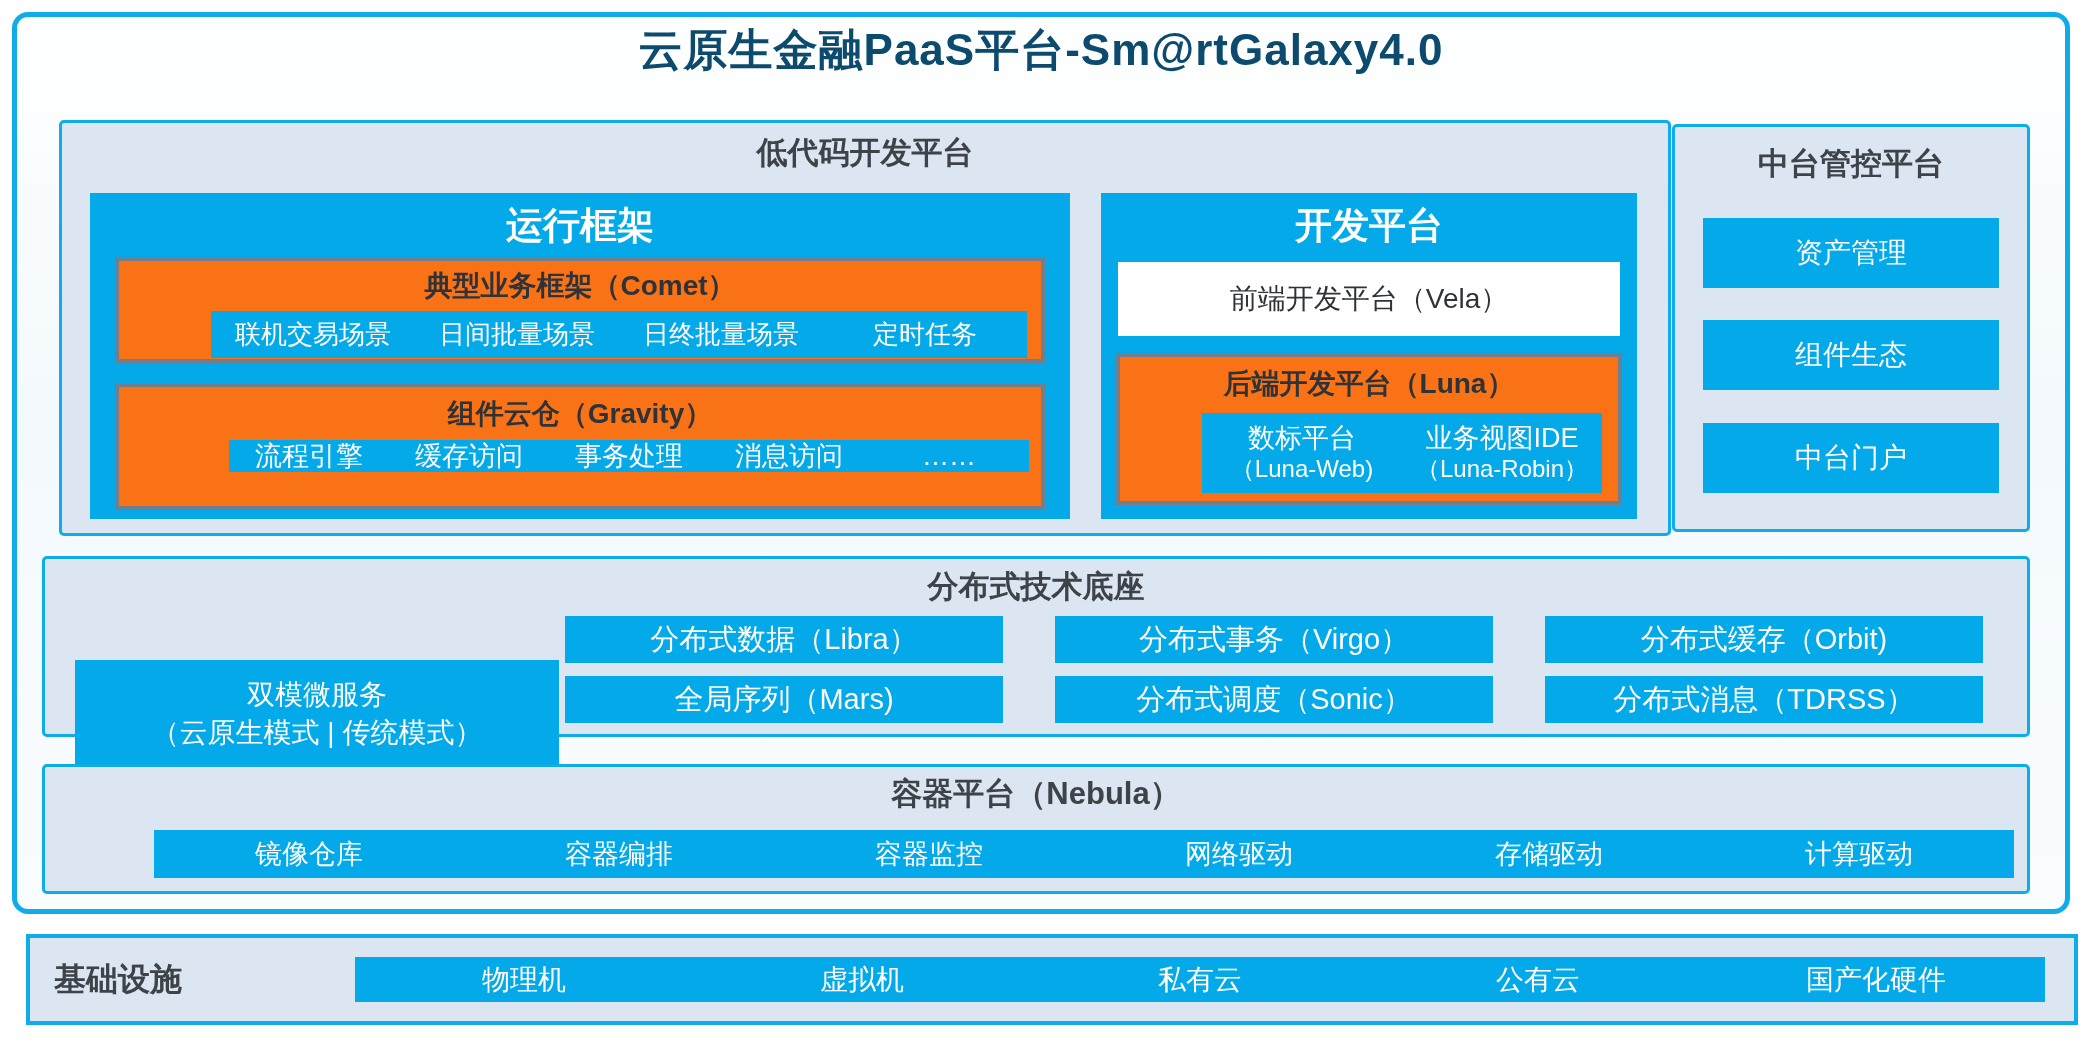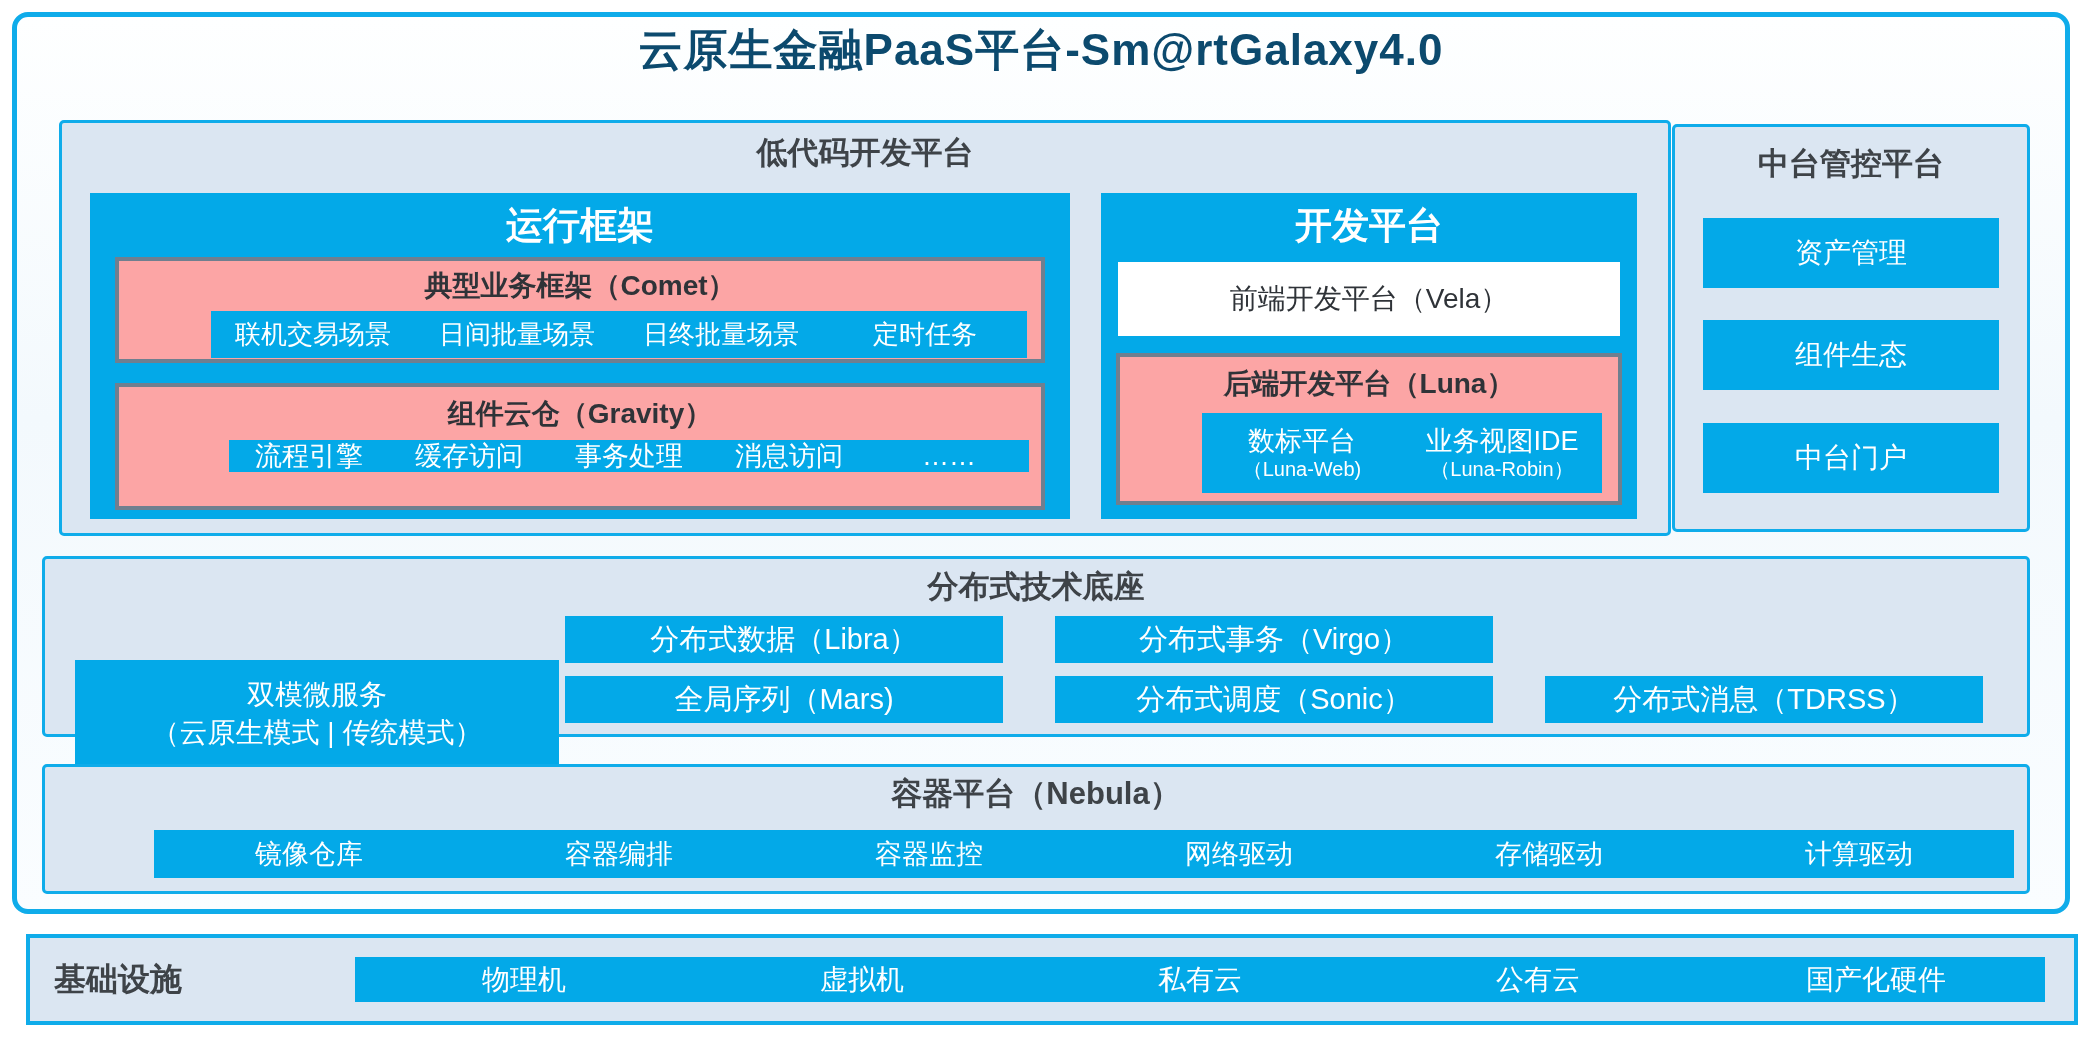--- a/index.html
+++ b/index.html
@@ -17,21 +17,21 @@
 
   .panel { background:#dbe6f2; border:3px solid #0facea; border-radius:5px; }
   .sec-title { position:absolute; left:0; width:100%; text-align:center;
                font-size:31px; font-weight:bold; color:#3e4348; }
 
   .cyan { background:#03a9e8; }
   .cyan-h { position:absolute; left:0; width:100%; text-align:center;
             font-size:37px; font-weight:bold; color:#ffffff; }
 
   .white-box { position:absolute; background:#ffffff; }
-  .gray-box  { position:absolute; background:#fca5a5; border:4px solid #6f7f8f; }
+  .gray-box  { position:absolute; background:#f97316; border:4px solid #6f7f8f; }
   .inner-title { position:absolute; left:0; width:100%; text-align:center;
                  font-size:28px; font-weight:600; color:#2f3338; }
 
   .chip { background:#03a9e8; color:#ffffff; display:flex; align-items:center;
           justify-content:center; text-align:center; font-weight:500; }
   .row  { position:absolute; display:flex; justify-content:flex-end; }
 
   
   #lowcode { left:42px; top:120px; width:1612px; height:416px;margin-left:17px; }
   #runtime { position:absolute; left:28px; top:70px; width:980px; height:326px; }
@@ -43,21 +43,21 @@
   #rowB .chip { width:160px; font-size:27px; }
 
   #dev  { position:absolute; left:1039px; top:70px; width:536px; height:326px; }
   #vela { left:17px; top:69px; width:502px; height:74px; display:flex;
           align-items:center; justify-content:center; font-size:28px;
           font-weight:500; color:#2f3338; }
   #luna { left:15px; top:160px; width:506px; height:152px; }
   #lunaRow { left:16px; right:16px; top:56px; height:80px; }
   #lunaRow .chip { width:200px; flex-direction:column; line-height:1.2; }
   #lunaRow .l1 { font-size:27px; }
-  #lunaRow .l2 { font-size:20px; }
+  #lunaRow .l2 { font-size:24px; }
 
   
   #midp { left:1672px; top:124px; width:358px; height:408px; }
   #midp .btn { position:absolute; left:28px; width:296px; height:70px; font-size:28px; }
 
   
   #dist { left:42px; top:556px; width:1988px; height:181px; }
   #dist .big { position:absolute; left:30px; top:57px; width:484px; height:108px;
                flex-direction:column; line-height:1.35; font-size:28px;margin-top:44px; }
   #dist .c { position:absolute; width:438px; height:47px; font-size:29px; }
@@ -143,20 +143,21 @@
 
   <div class="big chip">
     <span>双模微服务</span>
     <span>（云原生模式 | 传统模式）</span>
   </div>
 
   <div class="c chip" style="left:520px;  top:57px;">分布式数据（Libra）</div>
   <div class="c chip" style="left:520px;  top:117px;">全局序列（Mars)</div>
   <div class="c chip" style="left:1010px; top:57px;">分布式事务（Virgo）</div>
   <div class="c chip" style="left:1010px; top:117px;">分布式调度（Sonic）</div>
+  <div class="c chip" style="left:1500px; top:57px;">分布式缓存（Orbit)</div>
   <div class="c chip" style="left:1500px; top:117px;">分布式消息（TDRSS）</div>
 </div>
 
 <div id="cont" class="abs panel">
   <div class="sec-title" style="top:6px;">容器平台（Nebula）</div>
   <div id="contRow" class="row">
     <div class="chip">镜像仓库</div>
     <div class="chip">容器编排</div>
     <div class="chip">容器监控</div>
     <div class="chip">网络驱动</div>

